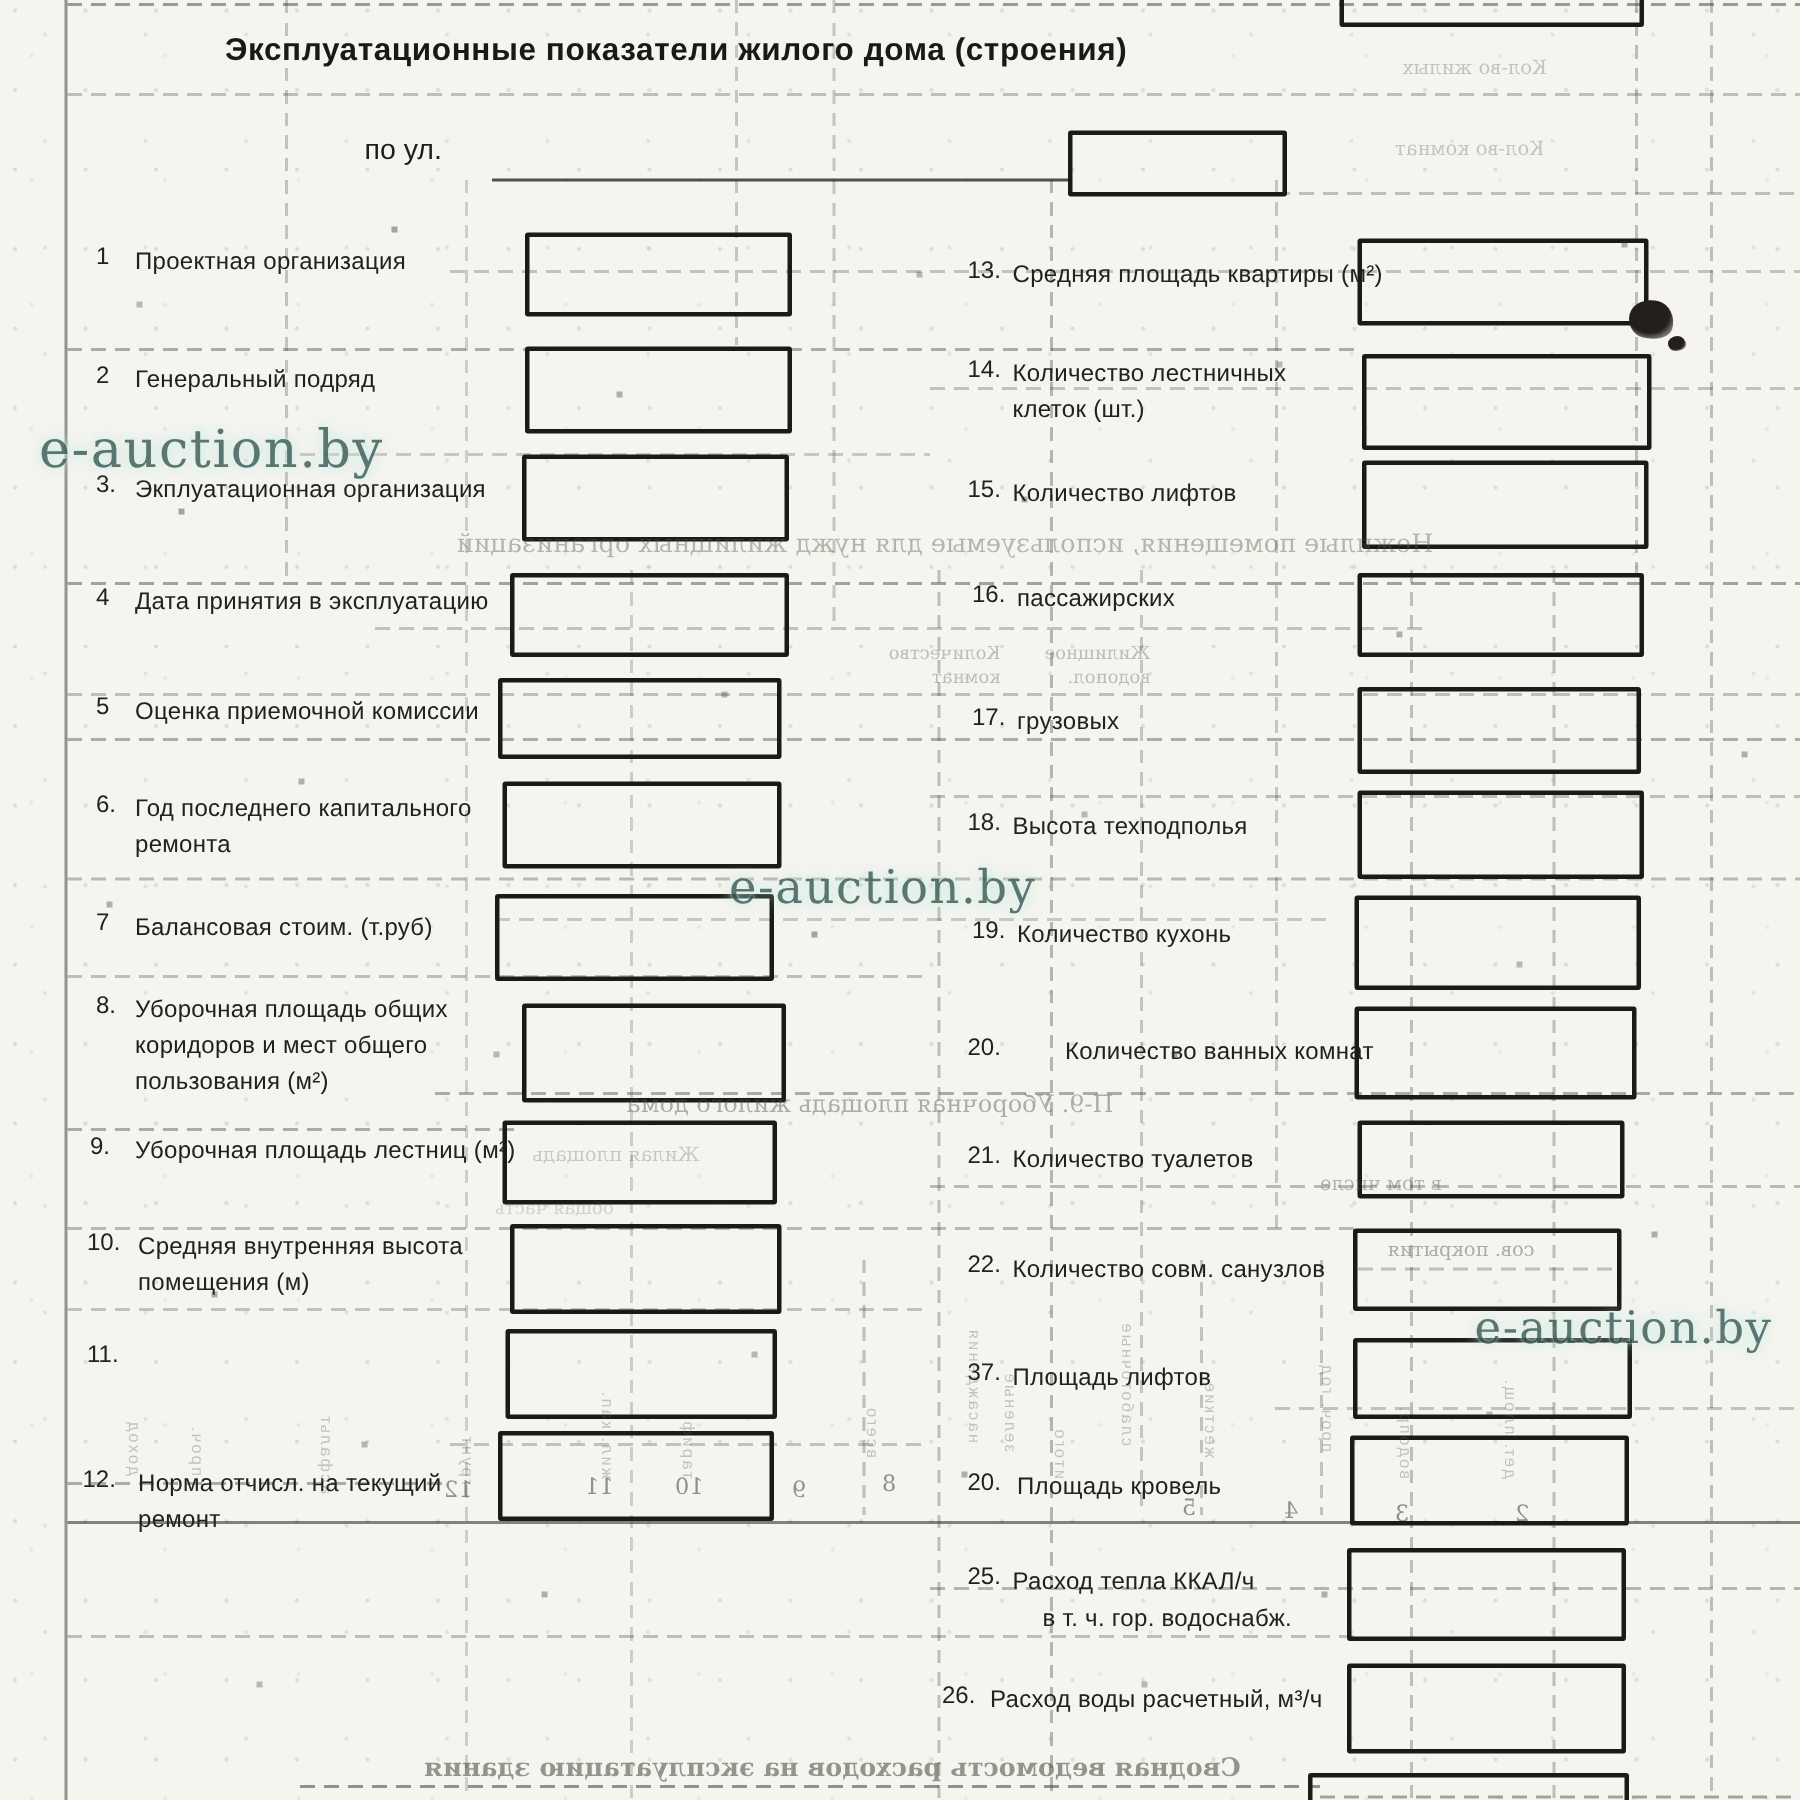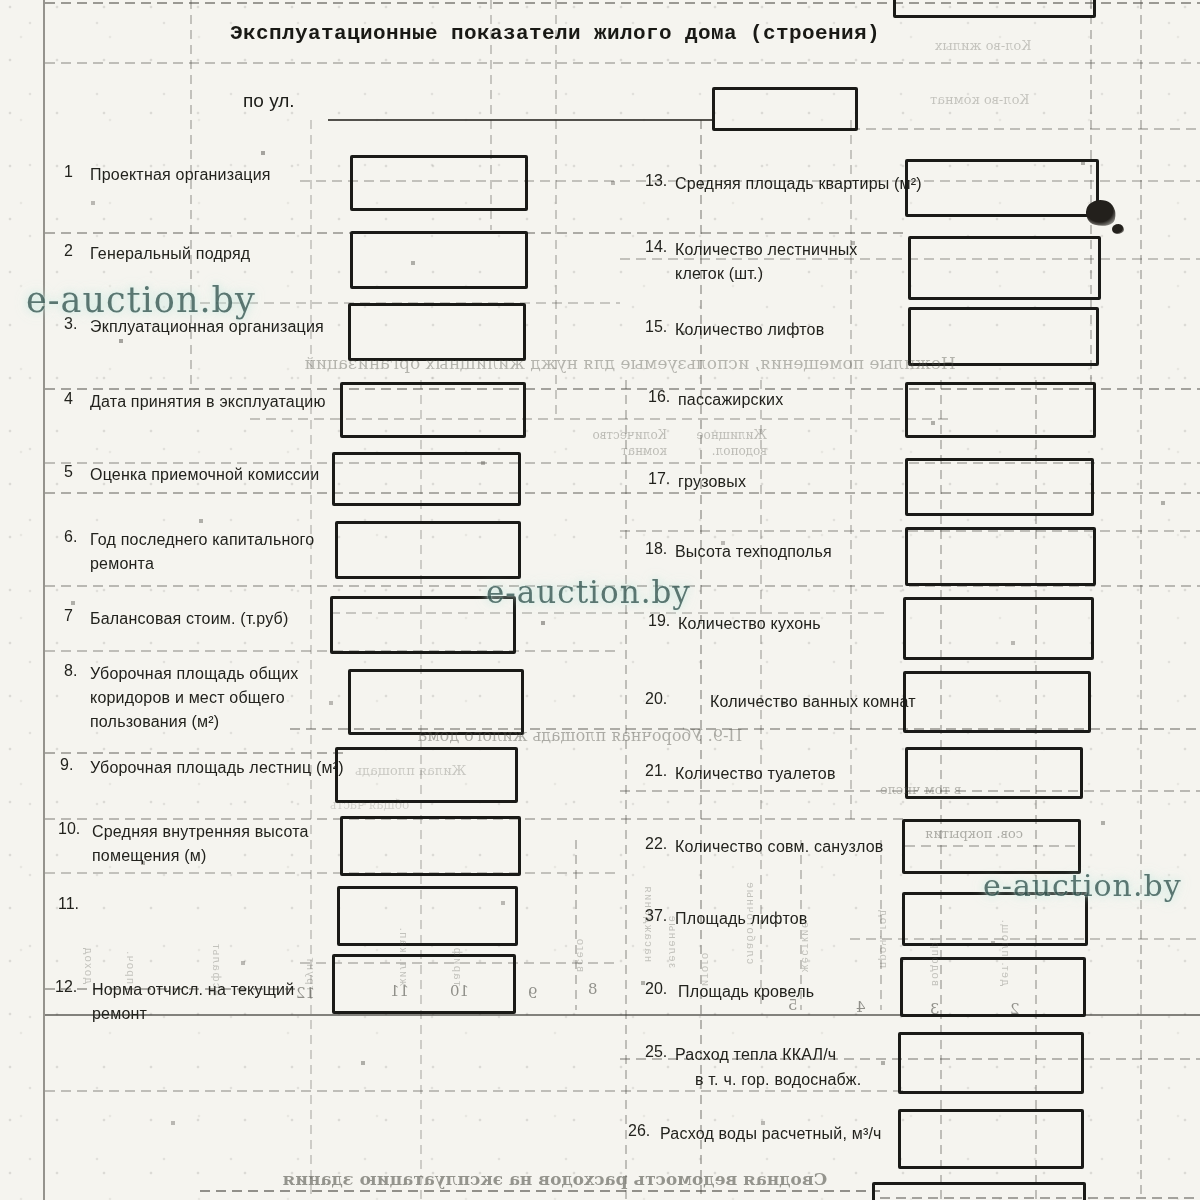--- a/index.html
+++ b/index.html
@@ -6,22 +6,22 @@
   #page{
     position:relative;width:1200px;height:1200px;overflow:hidden;
     background-color:#f5f4ef;
     background-image:
       radial-gradient(circle at 10px 7px, rgba(50,48,42,.13) 1px, transparent 1.7px),
       radial-gradient(circle at 30px 23px, rgba(50,48,42,.10) 1px, transparent 1.7px),
       radial-gradient(circle at 21px 37px, rgba(50,48,42,.07) 1px, transparent 1.7px);
     background-size:47px 53px, 67px 71px, 89px 83px;
     font-family:"Liberation Sans",sans-serif;color:#21211c;
   }
-  .title{position:absolute;left:150px;top:22px;width:810px;text-align:center;
-    font-family:Liberation Mono, monospace;font-weight:bold;font-size:21px;letter-spacing:.4px;color:#191915;}
+  .title{position:absolute;left:150px;top:22px;width:810px;
+    font-family:Liberation Sans, sans-serif;font-weight:bold;font-size:21px;letter-spacing:.4px;color:#191915;}
   .subtitle{position:absolute;left:150px;top:53px;width:810px;text-align:center;
     font-family:"Liberation Serif",serif;font-weight:600;font-size:15px;color:#2a2a24;}
   .street{position:absolute;left:243px;top:90px;font-size:19px;color:#1d1d19;}
   .num{position:absolute;font-size:16px;color:#22221d;}
   .lbl{position:absolute;font-size:16px;line-height:1.5;color:#22221d;letter-spacing:.2px;}
   .nw{white-space:nowrap;}
   .fbox{position:absolute;border:3px solid #1a1a17;border-radius:2px;background:transparent;}
   .hl{position:absolute;height:2px;background:repeating-linear-gradient(90deg,#403e38 0 10px,transparent 10px 16px);}
   .hl.s{background:#35332e;}
   .vl{position:absolute;width:2px;background:repeating-linear-gradient(180deg,#403e38 0 9px,transparent 9px 15px);}

